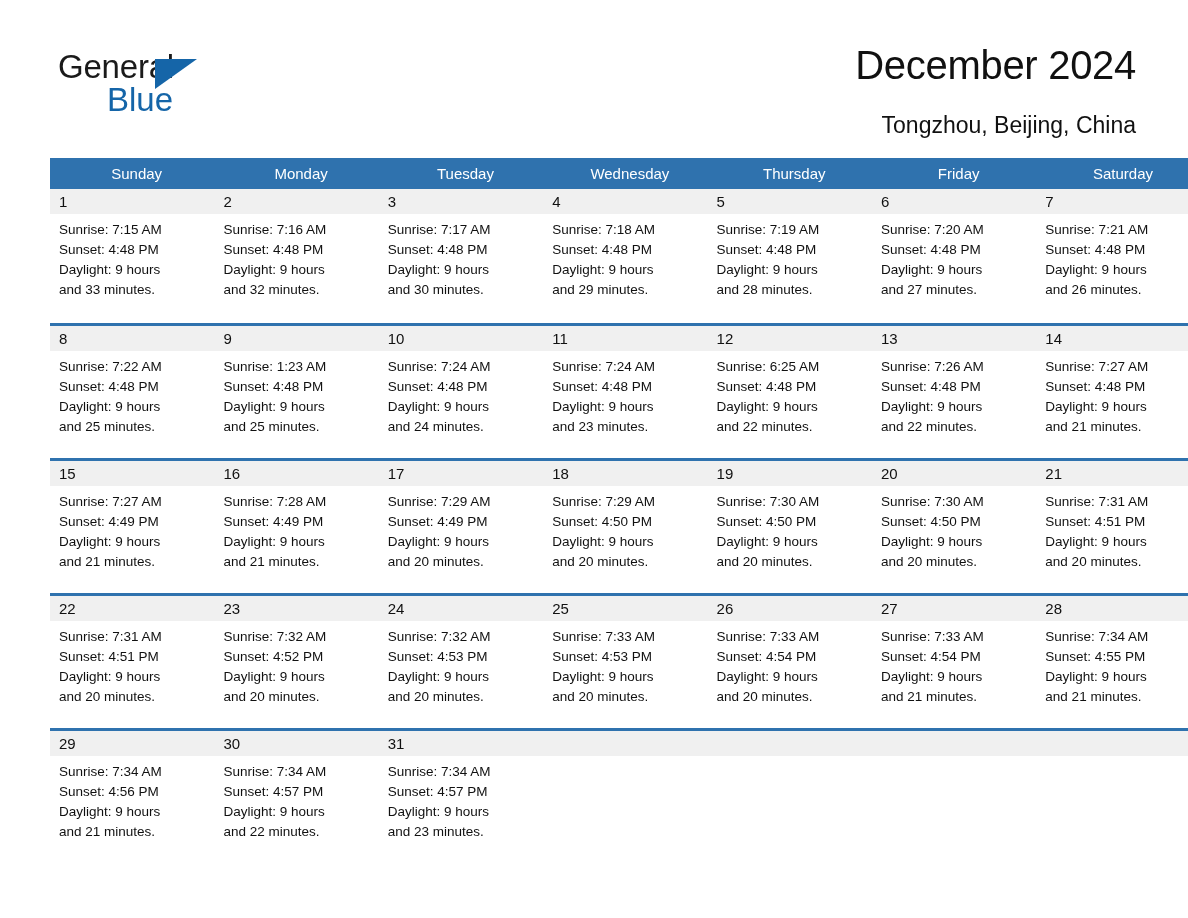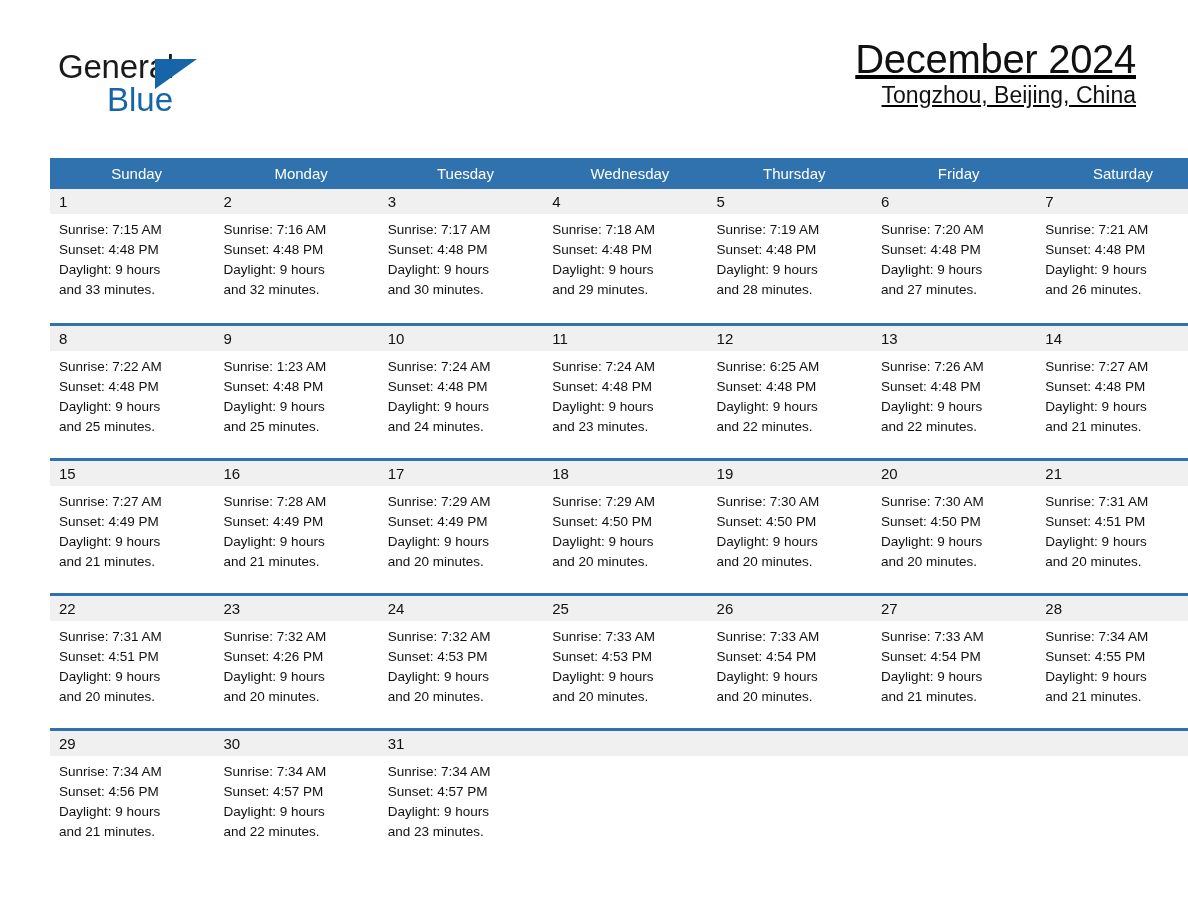--- a/index.html
+++ b/index.html
@@ -64,34 +64,33 @@
     top: 33px;
     font-size: 33px;
     color: #1565a8;
     font-family: "Liberation Sans", sans-serif;
     line-height: 1;
   }
 
   .title-block {
     position: absolute;
     right: 52px;
-    top: 36px;
+    top: 42px;
     text-align: right;
-    text-decoration: underline;
   }
   .cal-title {
     font-size: 40px;
     font-weight: normal;
     color: #111111;
     line-height: 1.15;
     letter-spacing: -0.3px;
     white-space: nowrap;
   }
   .cal-subtitle {
-    margin-top: 0;
+    margin-top: 24px;
     font-size: 23px;
     font-weight: normal;
     color: #111111;
     line-height: 1.2;
     white-space: nowrap;
   }
 
   
   .calendar {
     position: absolute;
@@ -393,21 +392,21 @@
             <div>Sunrise: 7:31 AM</div>
             <div>Sunset: 4:51 PM</div>
             <div>Daylight: 9 hours</div>
             <div>and 20 minutes.</div>
           </div>
         </td>
         <td class="day-cell">
           <div class="day-num-band">23</div>
           <div class="day-body">
             <div>Sunrise: 7:32 AM</div>
-            <div>Sunset: 4:26 PM</div>
+            <div>Sunset: 4:52 PM</div>
             <div>Daylight: 9 hours</div>
             <div>and 20 minutes.</div>
           </div>
         </td>
         <td class="day-cell">
           <div class="day-num-band">24</div>
           <div class="day-body">
             <div>Sunrise: 7:32 AM</div>
             <div>Sunset: 4:53 PM</div>
             <div>Daylight: 9 hours</div>

